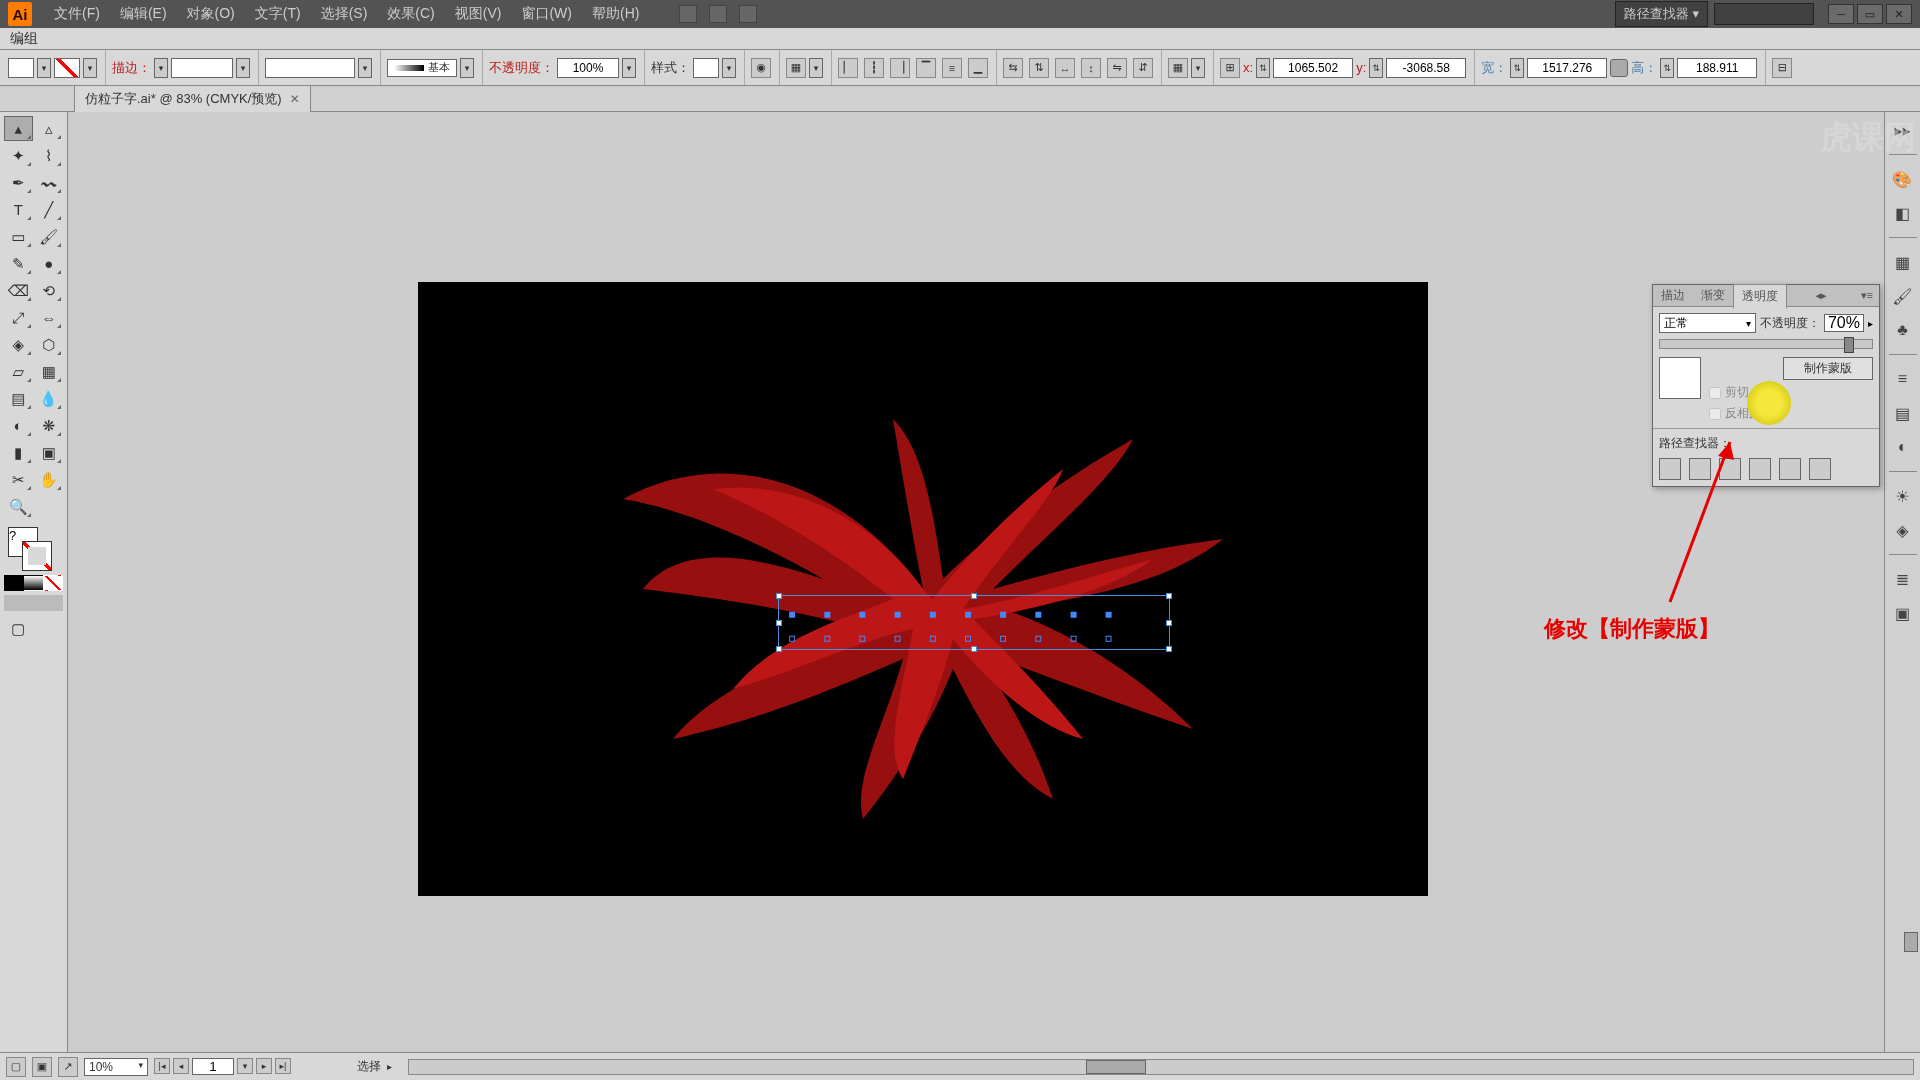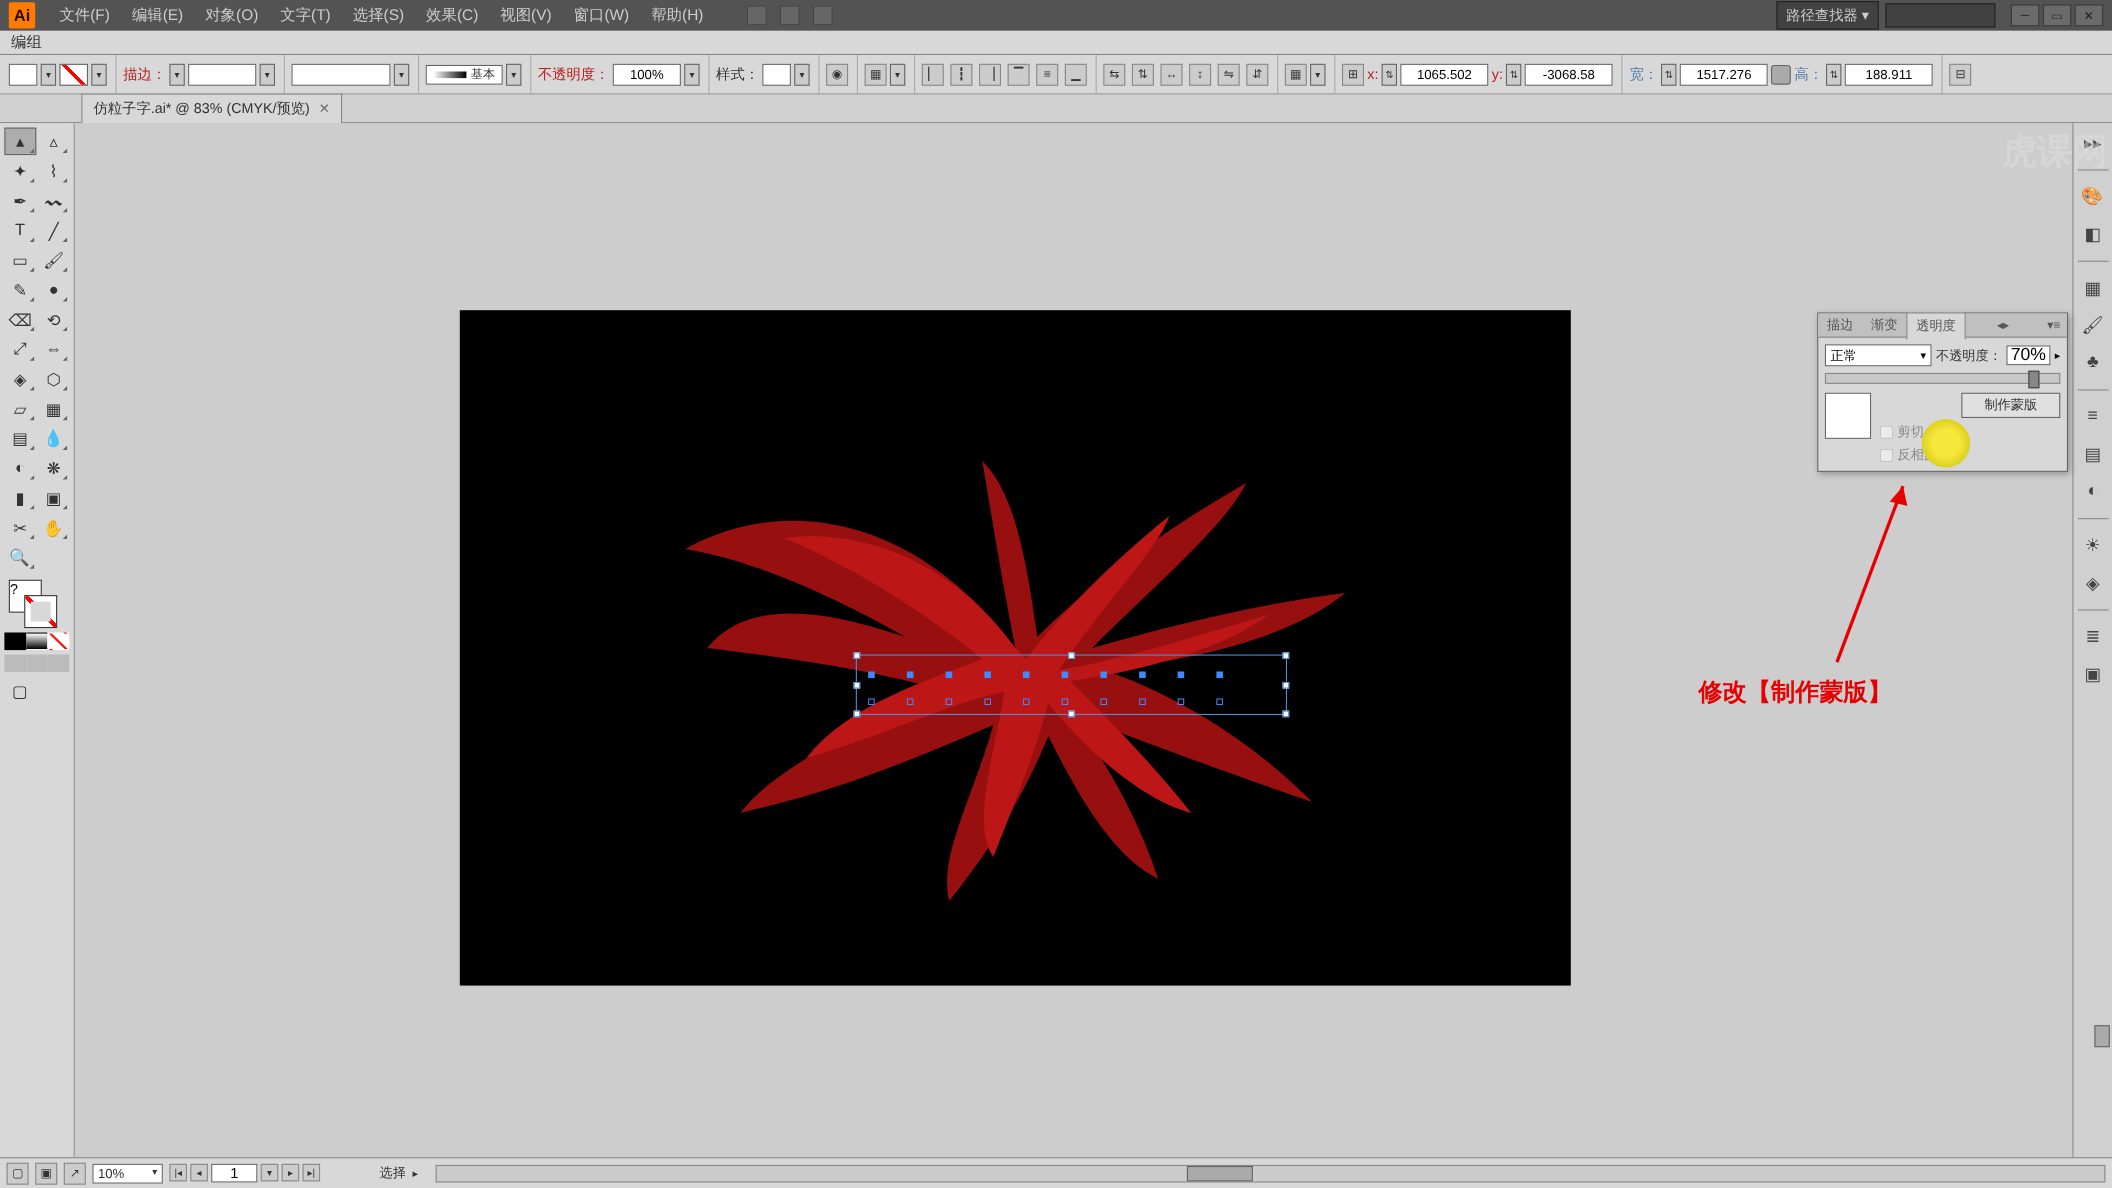--- a/index.html
+++ b/index.html
@@ -410,36 +410,47 @@
               <input type="checkbox" disabled="" style="">
               <span>剪切</span>
             </label>
           <label>
               <input type="checkbox" disabled="" style="">
               <span>反相蒙版</span>
             </label>
         </div>
       </div>
     </div>
+    <div class="pathfinder-section">
+      <span>路径查找器：</span>
+      <div class="pathfinder-icons">
+        <div class="pf-icon"></div>
+        <div class="pf-icon"></div>
+        <div class="pf-icon"></div>
+        <div class="pf-icon"></div>
+        <div class="pf-icon"></div>
+        <div class="pf-icon"></div>
+      </div>
+    </div>
   </div>
 </div>
 
 <div class="status-bar">
   <span class="opt-icon">▢</span>
   <span class="opt-icon">▣</span>
   <span class="opt-icon">↗</span>
   <div class="status-zoom">
       <span>10%</span>
     </div>
   <div class="status-nav">
     <div class="nav-btn">|◂</div>
     <div class="nav-btn">◂</div>
     <input class="status-page" value="1" style="">
     <div class="nav-btn">▾</div>
     <div class="nav-btn">▸</div>
     <div class="nav-btn">▸|</div>
   </div>
-  <span style="margin-left:48px">选择</span>
+  <span style="margin-left:60px">选择</span>
   <span style="margin-left:auto; font-size:10px">▸</span>
   <div class="hscroll">
       <div class="hscroll-thumb"></div>
     </div>
 </div>
 
 </body></html>

